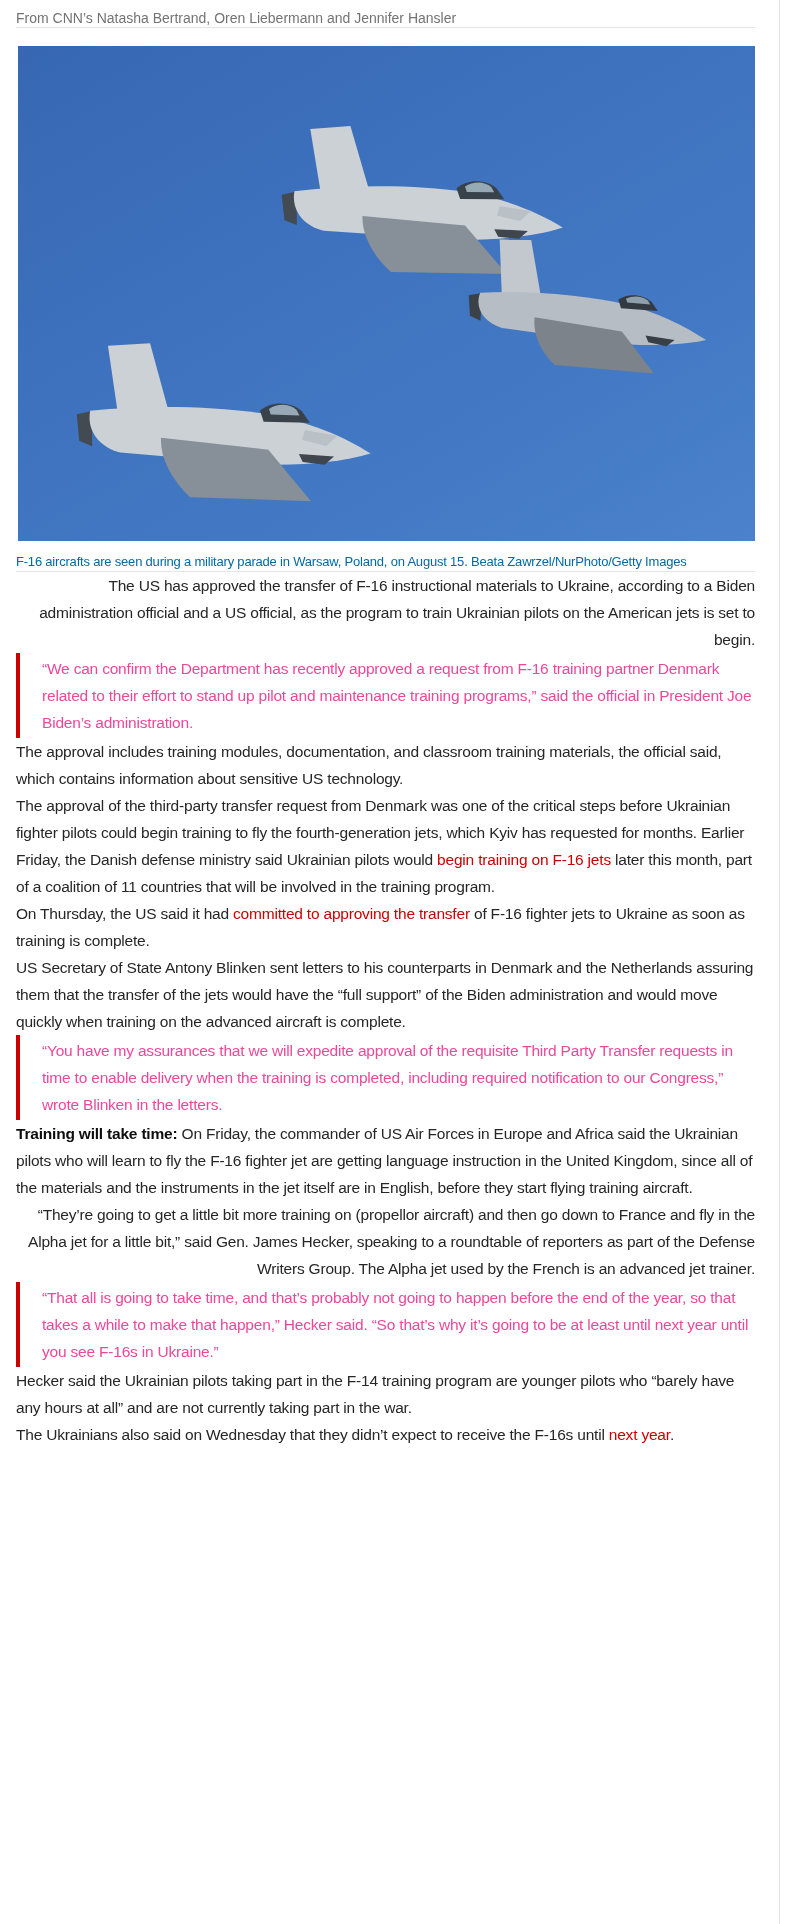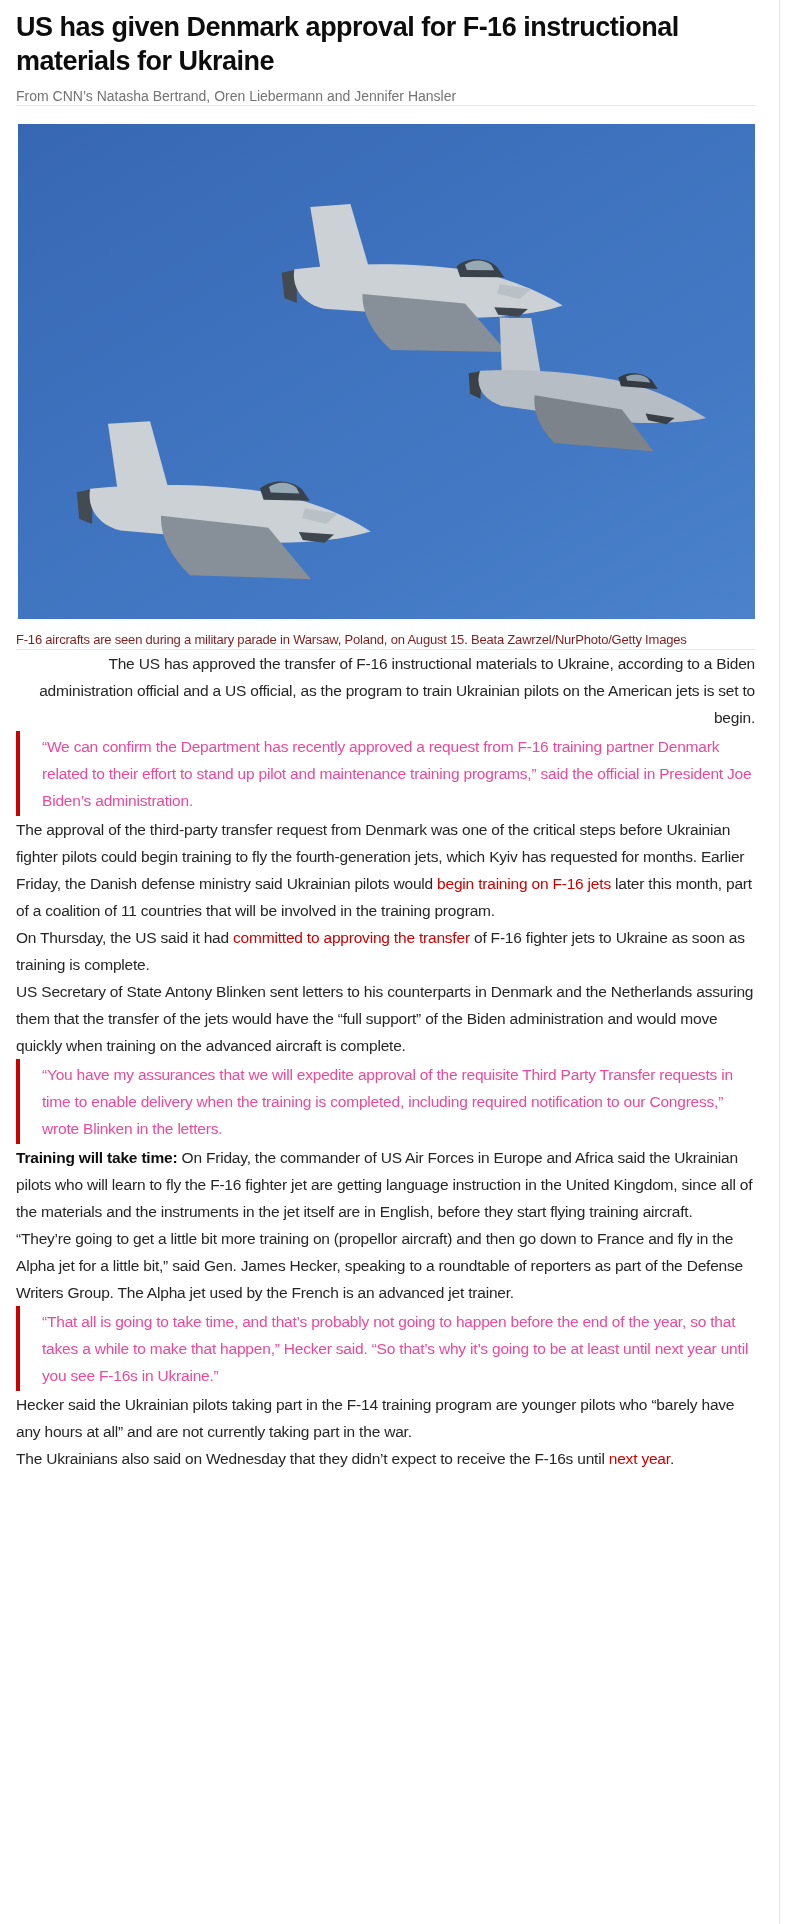--- a/index.html
+++ b/index.html
@@ -57,21 +57,21 @@
     overflow: hidden;
     background: linear-gradient(150deg, #3767b2 0%, #3e72be 40%, #4379c4 70%, #4b82cb 100%);
   }
   .photo svg { display: block; width: 737px; height: 495px; }
   figcaption {
     margin-top: 12px;
     margin-left: -2px;
     font-size: 13px;
     line-height: 18px;
     letter-spacing: -0.2px;
-    color: #7f1d1d;
+    color: #0369a1;
     white-space: nowrap;
   }
 
   p.body-text {
     margin: 0;
     font-size: 15.5px;
     line-height: 27px;
     letter-spacing: -0.2px;
     color: #262626;
     width: 739px;
@@ -87,36 +87,35 @@
     color: #ec4899;
   }
   .m-p1 { margin-top: 26px; text-align: right; }
   .m-q1 { margin-top: 32px; }
   .m-p2 { margin-top: 31px; }
   .m-p3 { margin-top: 21px; }
   .m-p4 { margin-top: 15px; }
   .m-p5 { margin-top: 13px; }
   .m-q2 { margin-top: 14px; }
   .m-p6 { margin-top: 42px; }
-  .m-p7 { margin-top: 10px; }
+  .m-p7 { margin-top: 10px; text-align: right; }
   .m-q3 { margin-top: 17px; }
   .m-p8 { margin-top: 34px; }
   .m-p9 { margin-top: 13px; }
 
   a.inline-link { color: #cc0000; text-decoration: none; cursor: pointer; }
   .lead-in { font-weight: 700; color: #0d0d0d; }
 </style>
 </head>
 <body>
 
 <div class="page">
   <div class="right-rule"></div>
 
   <div class="content">
-    <h1 class="headline">US has given Denmark approval for F-16 instructional materials for Ukraine</h1>
 
     <div class="byline">From CNN’s Natasha Bertrand, Oren Liebermann and Jennifer Hansler</div>
 
     <hr class="rule rule-1">
 
     <figure>
       <div class="photo">
         <svg viewBox="0 0 737 495" xmlns="http://www.w3.org/2000/svg">
 
           <g transform="translate(240,82) rotate(3 150 80) scale(1.05)">
@@ -157,20 +156,21 @@
       </div>
       <figcaption><span>F-16 aircrafts are seen during a military parade in Warsaw, Poland, on August 15.</span> <span>Beata Zawrzel/NurPhoto/Getty Images</span></figcaption>
     </figure>
 
     <hr class="rule rule-2">
 
     <p class="body-text m-p1">The US has approved the transfer of F-16 instructional materials to Ukraine, according to a Biden administration official and a US official, as the program to train Ukrainian pilots on the American jets is set to begin.</p>
 
     <blockquote class="pull-quote m-q1">“We can confirm the Department has recently approved a request from F-16 training partner Denmark related to their effort to stand up pilot and maintenance training programs,” said the official in President Joe Biden’s administration.</blockquote>
 
+    <p class="body-text m-p2">The approval includes training modules, documentation, and classroom training materials, the official said, which contains information about sensitive US technology.</p>
 
     <p class="body-text m-p3"><span>The approval of the third-party transfer request from Denmark was one of the critical steps before Ukrainian fighter pilots could begin training to fly the fourth-generation jets, which Kyiv has requested for months. Earlier Friday, the Danish defense ministry said Ukrainian pilots would </span><a class="inline-link">begin training on F-16 jets</a><span> later this month, part of a coalition of 11 countries that will be involved in the training program.</span></p>
 
     <p class="body-text m-p4"><span>On Thursday, the US said it had </span><a class="inline-link">committed to approving the transfer</a><span> of F-16 fighter jets to Ukraine as soon as training is complete.</span></p>
 
     <p class="body-text m-p5">US Secretary of State Antony Blinken sent letters to his counterparts in Denmark and the Netherlands assuring them that the transfer of the jets would have the “full support” of the Biden administration and would move quickly when training on the advanced aircraft is complete.</p>
 
     <blockquote class="pull-quote m-q2">“You have my assurances that we will expedite approval of the requisite Third Party Transfer requests in time to enable delivery when the training is completed, including required notification to our Congress,” wrote Blinken in the letters.</blockquote>
 
     <p class="body-text m-p6"><span class="lead-in">Training will take time:</span><span> On Friday, the commander of US Air Forces in Europe and Africa said the Ukrainian pilots who will learn to fly the F-16 fighter jet are getting language instruction in the United Kingdom, since all of the materials and the instruments in the jet itself are in English, before they start flying training aircraft.</span></p>

